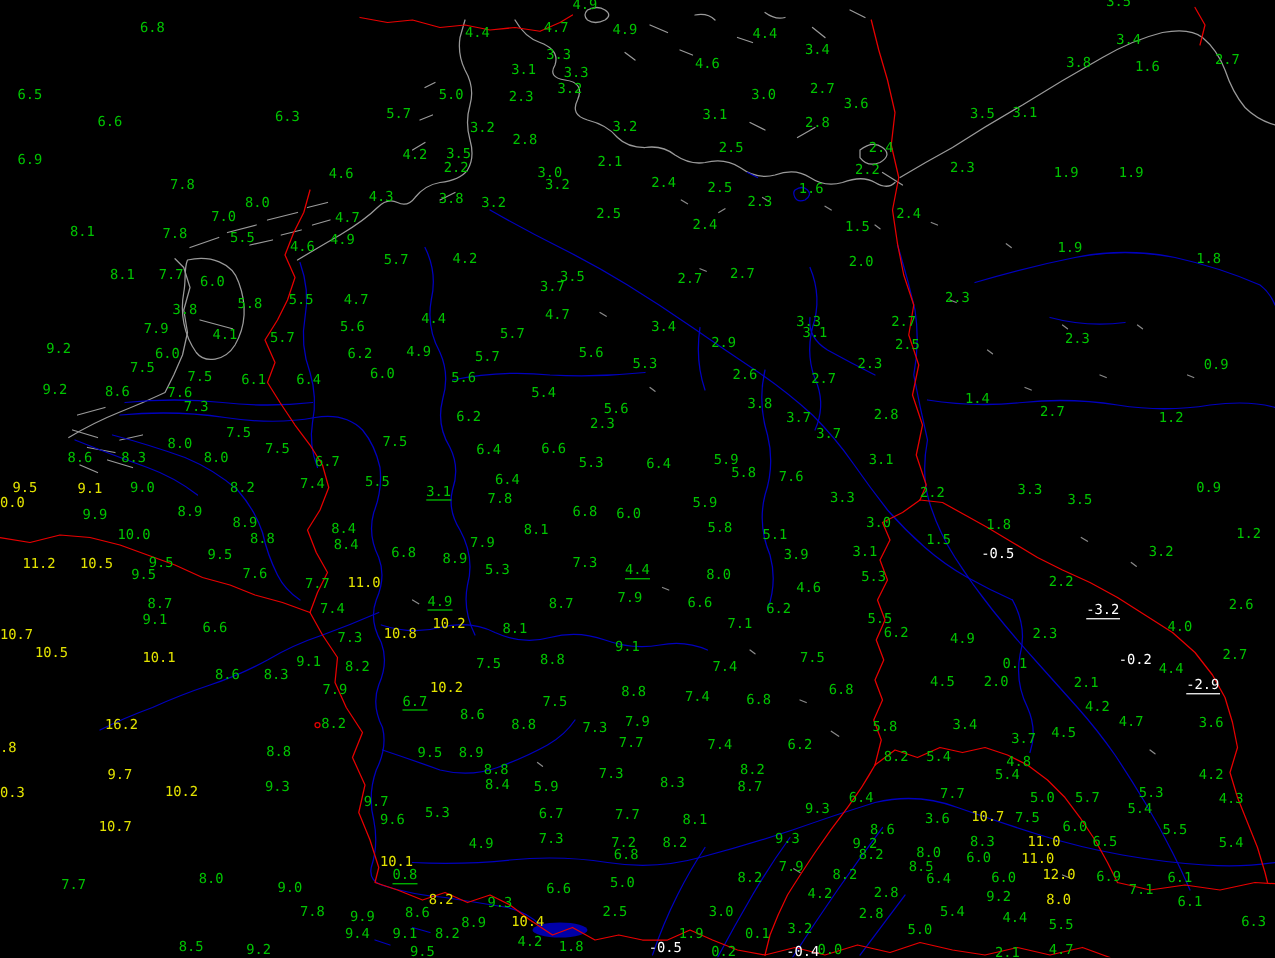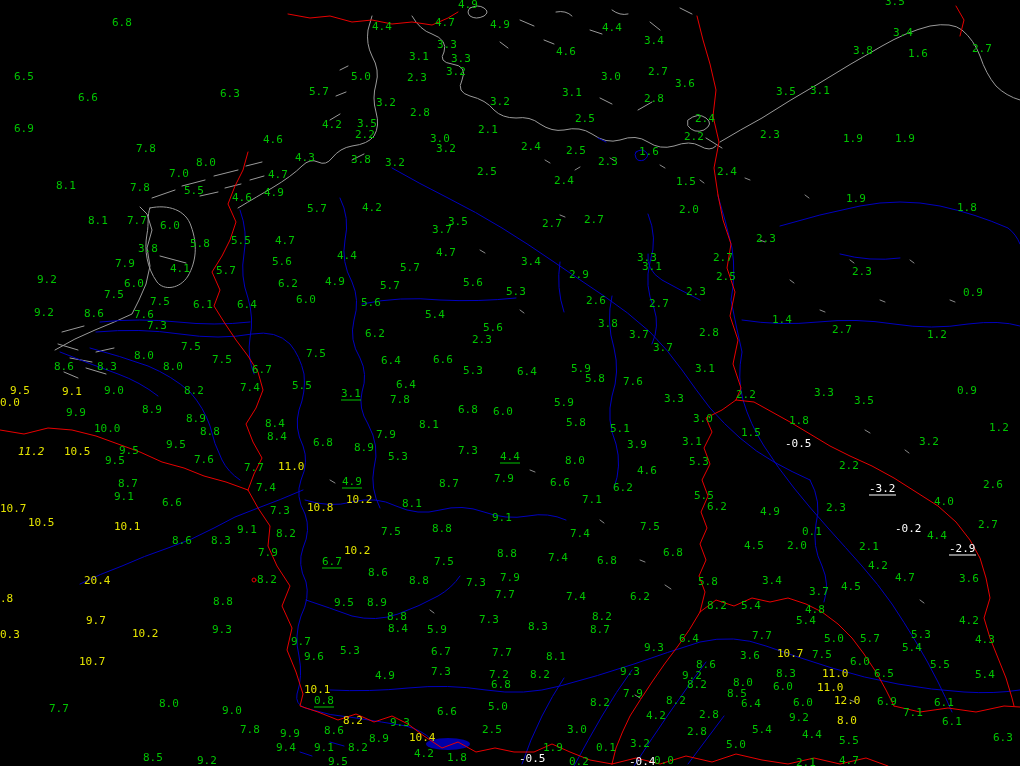--- a/index.html
+++ b/index.html
@@ -125,37 +125,37 @@
       <span class="stn y" style="left: 10px; top: 390px;">9.5</span>
       <span class="stn y" style="left: 62px; top: 391px;">9.1</span>
       <span class="stn g" style="left: 104px; top: 390px;">9.0</span>
       <span class="stn y" style="left: 0px; top: 402px;">0.0</span>
       <span class="stn g" style="left: 184px; top: 390px;">8.2</span>
       <span class="stn g" style="left: 66px; top: 412px;">9.9</span>
       <span class="stn g" style="left: 142px; top: 409px;">8.9</span>
       <span class="stn g" style="left: 186px; top: 418px;">8.9</span>
       <span class="stn g" style="left: 200px; top: 431px;">8.8</span>
       <span class="stn g" style="left: 94px; top: 428px;">10.0</span>
-      <span class="stn y" style="left: 18px; top: 451px; font-style: italic;">11.2</span>
+      <span class="stn y" style="left: 18px; top: 451px;">11.2</span>
       <span class="stn y" style="left: 64px; top: 451px;">10.5</span>
       <span class="stn g" style="left: 119px; top: 450px;">9.5</span>
       <span class="stn g" style="left: 166px; top: 444px;">9.5</span>
       <span class="stn g" style="left: 105px; top: 460px;">9.5</span>
       <span class="stn g" style="left: 194px; top: 459px;">7.6</span>
       <span class="stn g" style="left: 118px; top: 483px;">8.7</span>
       <span class="stn g" style="left: 114px; top: 496px;">9.1</span>
       <span class="stn y" style="left: 0px; top: 508px;">10.7</span>
       <span class="stn g" style="left: 162px; top: 502px;">6.6</span>
       <span class="stn y" style="left: 28px; top: 522px;">10.5</span>
       <span class="stn y" style="left: 114px; top: 526px;">10.1</span>
       <span class="stn g" style="left: 237px; top: 529px;">9.1</span>
       <span class="stn g" style="left: 172px; top: 540px;">8.6</span>
       <span class="stn g" style="left: 211px; top: 540px;">8.3</span>
       <span class="stn g" style="left: 240px; top: 387px;">7.4</span>
-      <span class="stn y" style="left: 84px; top: 580px;">20.4</span>
+      <span class="stn y" style="left: 84px; top: 580px;">16.2</span>
       <span class="stn y" style="left: 0px; top: 598px;">.8</span>
       <span class="stn y" style="left: 0px; top: 634px;">0.3</span>
       <span class="stn g" style="left: 213px; top: 601px;">8.8</span>
       <span class="stn y" style="left: 86px; top: 620px;">9.7</span>
       <span class="stn y" style="left: 132px; top: 633px;">10.2</span>
       <span class="stn g" style="left: 212px; top: 629px;">9.3</span>
       <span class="stn y" style="left: 79px; top: 661px;">10.7</span>
       <span class="stn g" style="left: 49px; top: 708px;">7.7</span>
       <span class="stn g" style="left: 159px; top: 703px;">8.0</span>
       <span class="stn g" style="left: 222px; top: 710px;">9.0</span>

